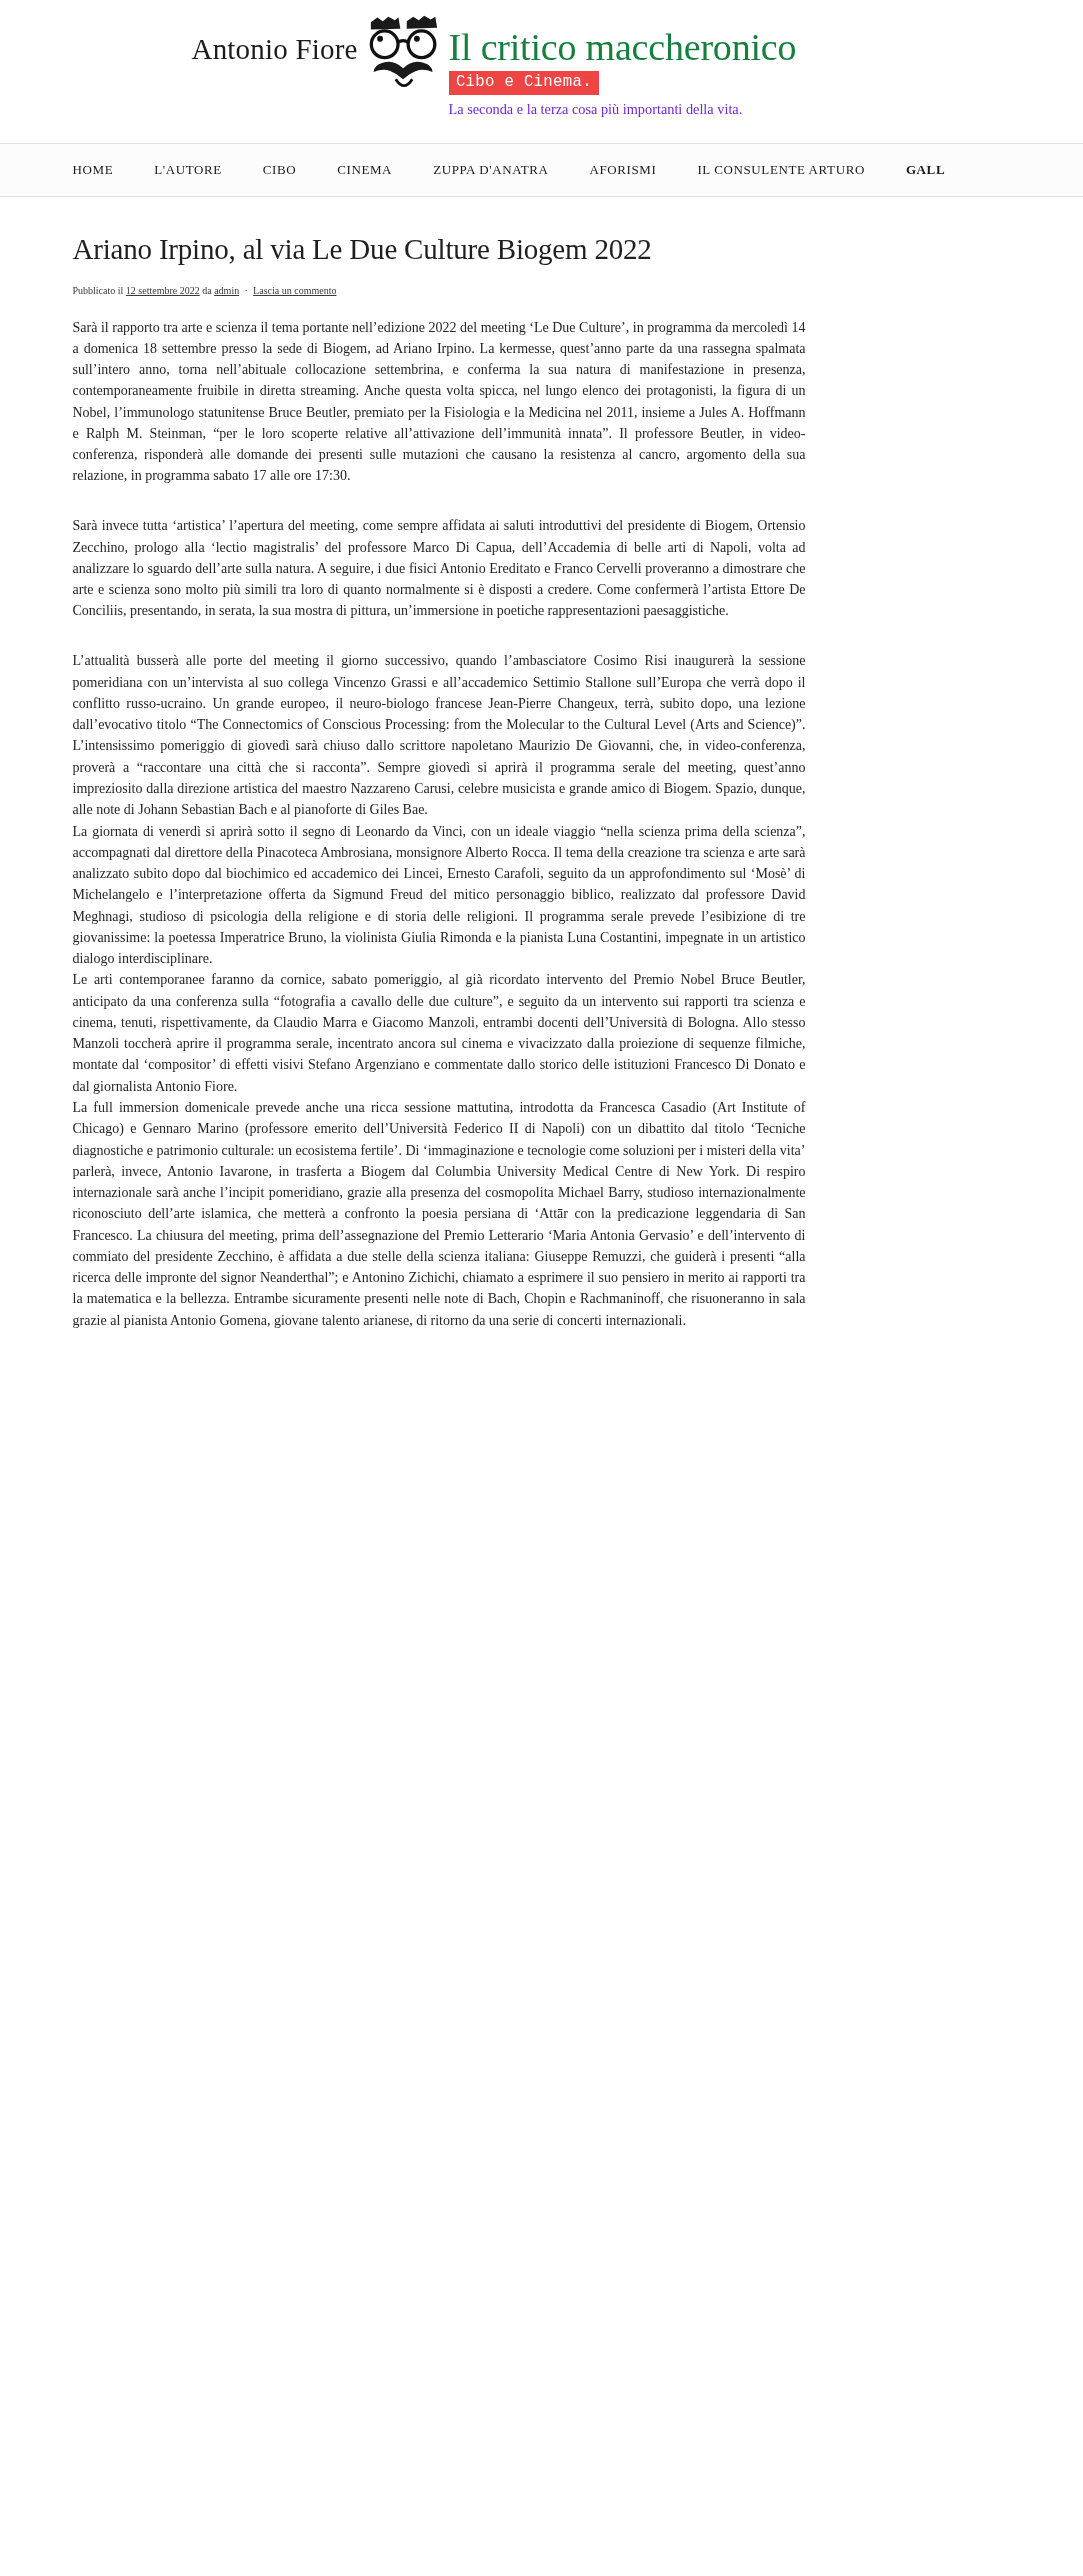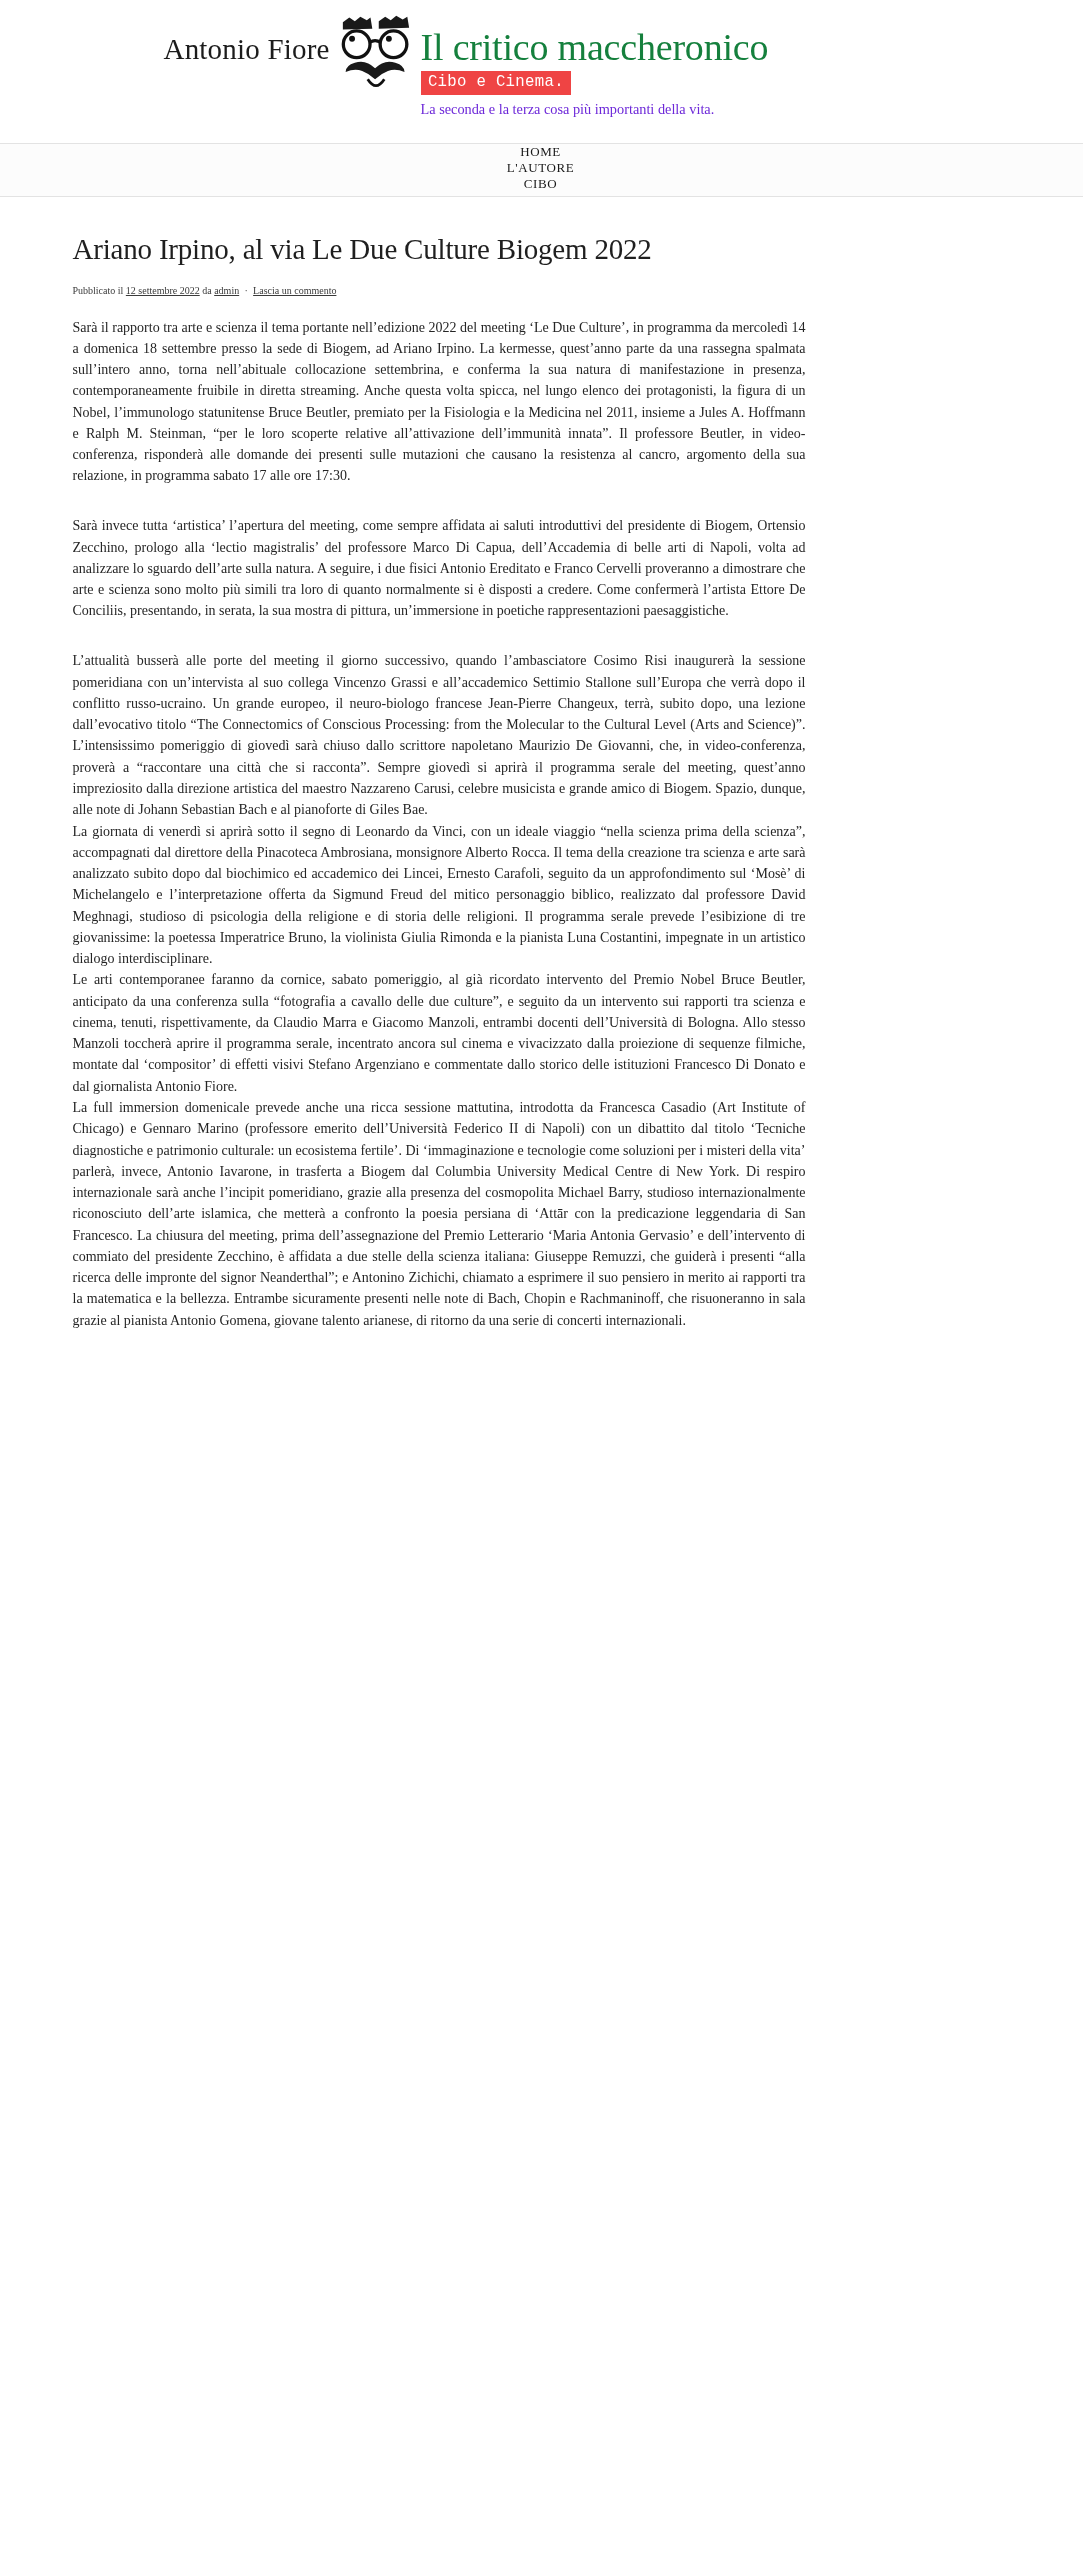--- a/index.html
+++ b/index.html
@@ -19,21 +19,21 @@
     padding: 0;
   }
   .masthead {
     position: relative;
     height: 143px;
     width: 1016px;
     margin: 0 auto;
   }
   .logo-wrap {
     position: absolute;
-    left: 130px;
+    left: 158px;
     top: 13px;
     display: flex;
     align-items: flex-start;
   }
   .logo-left {
     display: flex;
     align-items: flex-end;
     padding-top: 22px;
   }
   .logo-author {
@@ -97,21 +97,20 @@
     height: 54px;
   }
   .nav-inner {
     width: 1016px;
     margin: 0 auto;
     height: 100%;
     display: flex;
     align-items: center;
     padding-left: 39px;
     overflow: hidden;
-    flex-direction: column;
   }
   .nav-item {
     font-family: "Liberation Serif", "DejaVu Serif", serif;
     font-size: 13px;
     letter-spacing: 0.6px;
     color: #1a1a1a;
     text-decoration: none;
     margin-right: 41px;
     white-space: nowrap;
     text-transform: uppercase;

